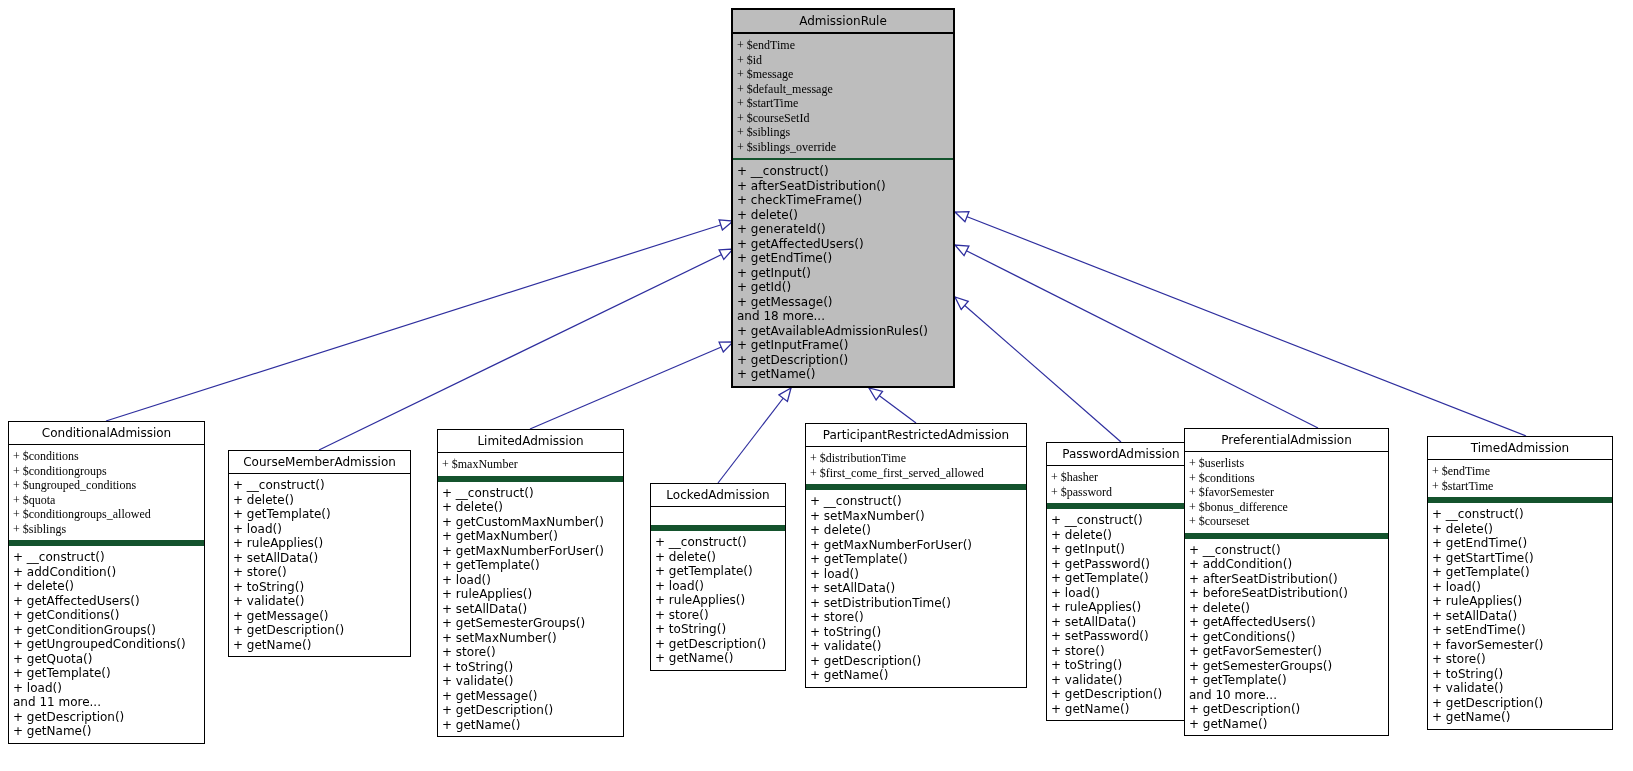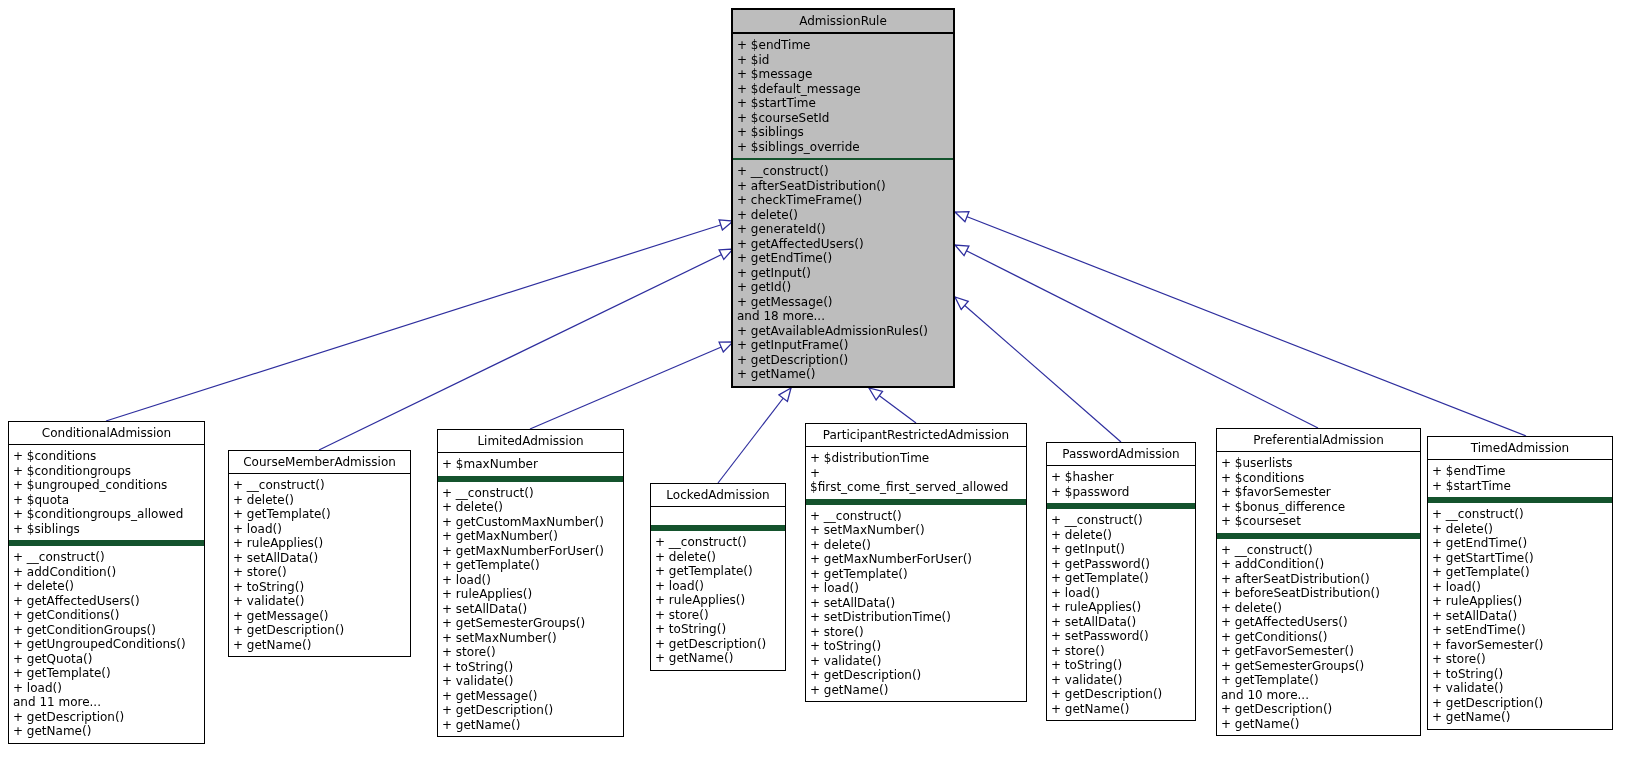--- a/index.html
+++ b/index.html
@@ -29,21 +29,21 @@
     padding:3px 4px;
     line-height:16px;
     border-bottom:1px solid #000;
     white-space:nowrap;
   }
   .parent .uml-title{border-bottom-width:2px;}
   .uml-section{
     padding:4px 4px;
     min-height:10px;
   }
-  .uml-section.attrs{border-bottom:6px solid #14532d;}
+  .uml-section.attrs{border-bottom:6px solid #14532d;font-family:Liberation Serif, serif;}
   .parent .uml-section.attrs{border-bottom-width:2px;}
   .uml-line{
     line-height:14.5px;
     overflow-wrap:anywhere;
   }
 </style>
 </head>
 <body>
 
 <div id="canvas">
@@ -224,21 +224,21 @@
         <div class="uml-line">+ setAllData()</div>
         <div class="uml-line">+ setPassword()</div>
         <div class="uml-line">+ store()</div>
         <div class="uml-line">+ toString()</div>
         <div class="uml-line">+ validate()</div>
         <div class="uml-line">+ getDescription()</div>
         <div class="uml-line">+ getName()</div>
       </div>
   </div>
 
-  <div class="uml-box" style="left:1216px;top:428px;width:205px;">
+  <div class="uml-box" style="left:1184px;top:428px;width:205px;">
     <div class="uml-title">PreferentialAdmission</div>
     <div class="uml-section attrs">
         <div class="uml-line">+ $userlists</div>
         <div class="uml-line">+ $conditions</div>
         <div class="uml-line">+ $favorSemester</div>
         <div class="uml-line">+ $bonus_difference</div>
         <div class="uml-line">+ $courseset</div>
       </div>
     <div class="uml-section methods">
         <div class="uml-line">+ __construct()</div>

